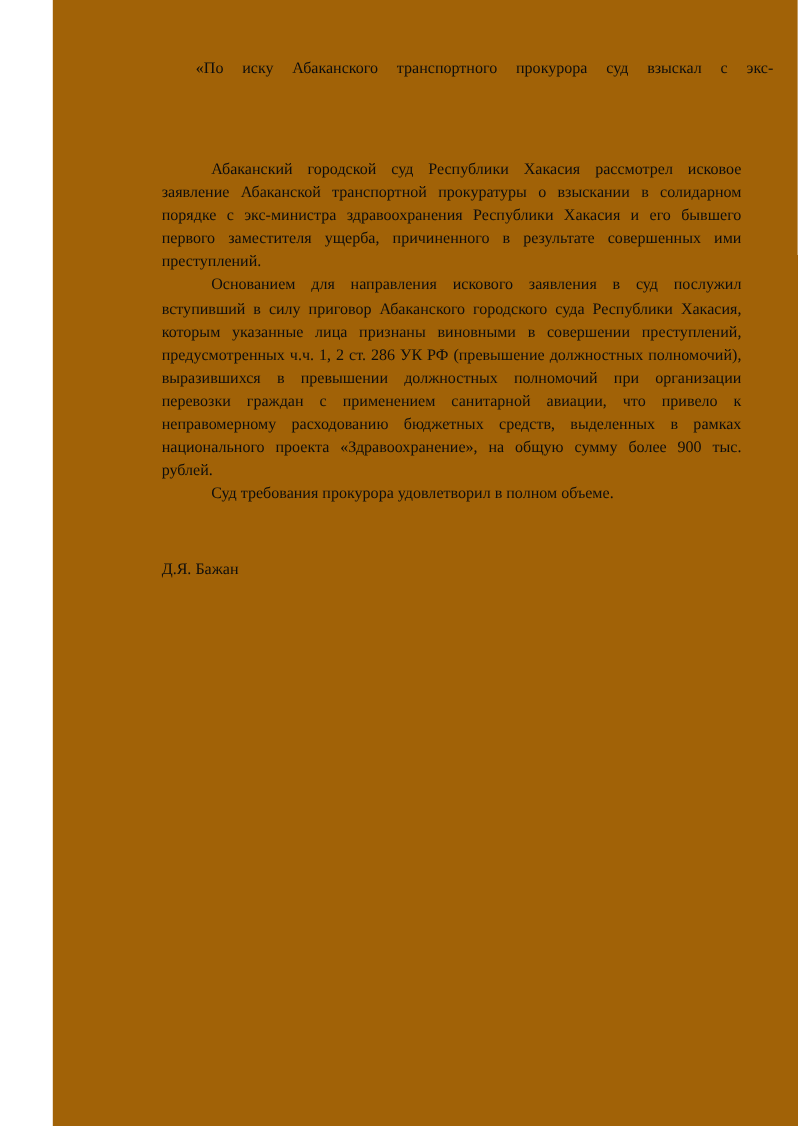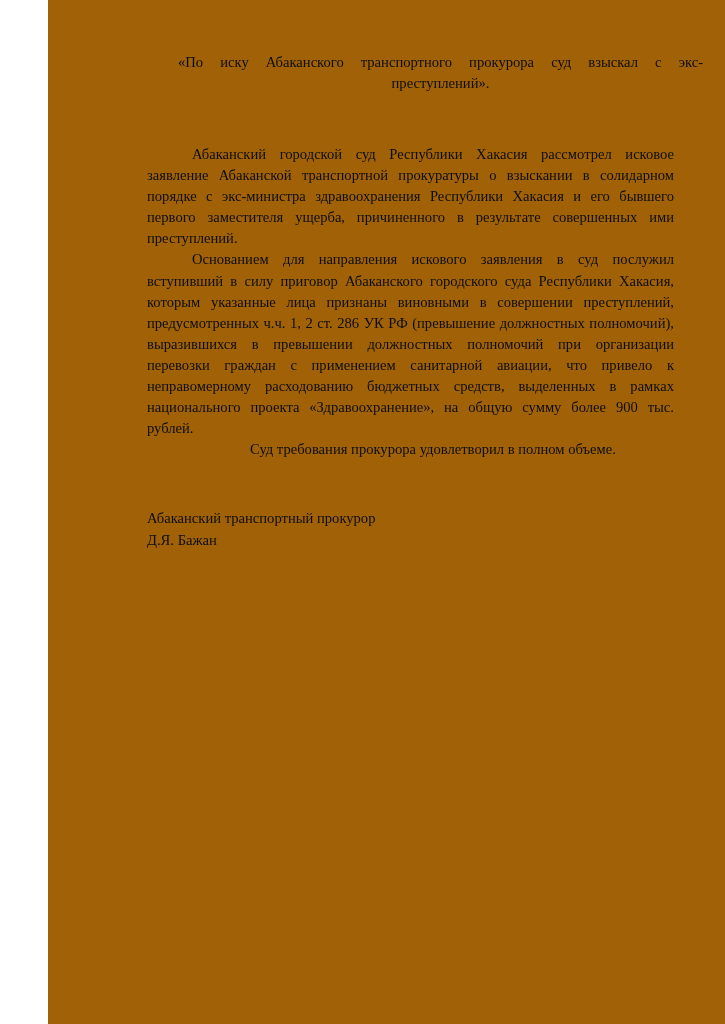--- a/index.html
+++ b/index.html
@@ -51,21 +51,21 @@
     line-height: 21.1px;
     text-align: justify;
     text-justify: inter-word;
   }
   .body-block p {
     margin: 0;
     text-indent: 45px;
     text-align: justify;
   }
   .body-block p.nojust {
-    text-align: center;
+    text-align: left;
   }
 
   
   .signature-block {
     position: absolute;
     left: 99px;
     top: 508px;
     width: 420px;
     font-size: 14.6px;
     line-height: 21.5px;
@@ -75,27 +75,25 @@
     display: block;
   }
 </style>
 </head>
 <body>
 
 <div class="page" style="background: #a16207; color: rgb(13, 13, 13); margin-left: 48px;">
 
   <div class="title-block">
     <span class="tline just">«По иску Абаканского транспортного прокурора суд взыскал с экс-</span>
-    <span class="tline">преступлений».</span>
   </div>
 
   <div class="body-block">
     <p>Абаканский городской суд Республики Хакасия рассмотрел исковое заявление Абаканской транспортной прокуратуры о взыскании в солидарном порядке с экс-министра здравоохранения Республики Хакасия и его бывшего первого заместителя ущерба, причиненного в результате совершенных ими преступлений.</p>
     <p>Основанием для направления искового заявления в суд послужил вступивший в силу приговор Абаканского городского суда Республики Хакасия, которым указанные лица признаны виновными в совершении преступлений, предусмотренных ч.ч. 1, 2 ст. 286 УК РФ (превышение должностных полномочий), выразившихся в превышении должностных полномочий при организации перевозки граждан с применением санитарной авиации, что привело к неправомерному расходованию бюджетных средств, выделенных в рамках национального проекта «Здравоохранение», на общую сумму более 900 тыс. рублей.</p>
     <p class="nojust">Суд требования прокурора удовлетворил в полном объеме.</p>
   </div>
 
   <div class="signature-block">
-    <span class="sline">Абаканский транспортный прокурор</span>
     <span class="sline">Д.Я. Бажан</span>
   </div>
 
 </div>
 
 </body></html>

